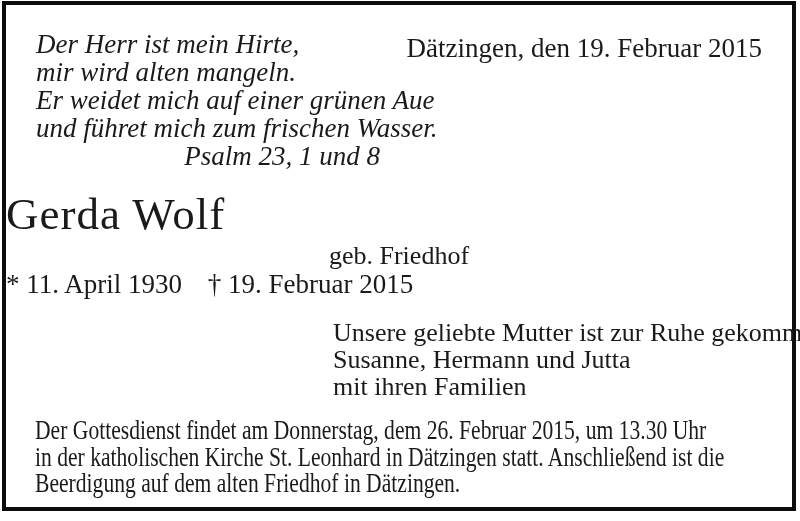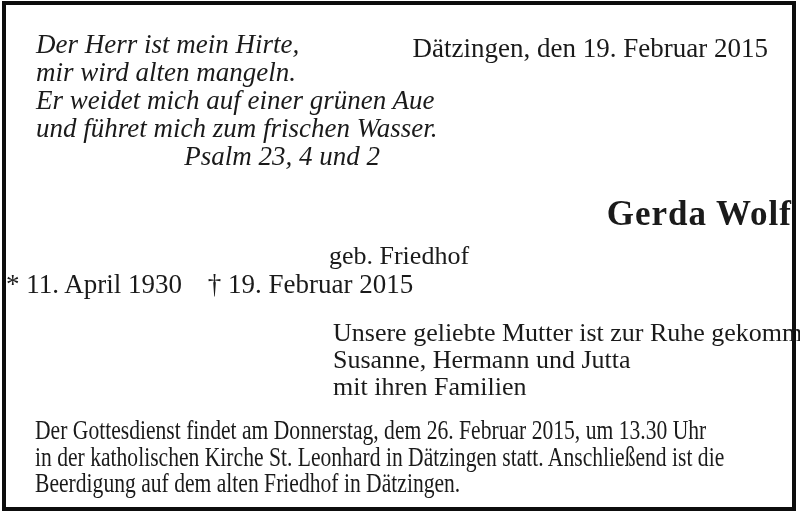--- a/index.html
+++ b/index.html
@@ -35,38 +35,37 @@
     font-size: 27px;
     line-height: 28px;
     white-space: nowrap;
   }
   .psalm-attribution {
     text-align: right;
     white-space: nowrap;
   }
   .dateline {
     position: absolute;
-    right: 24px;
+    right: 30px;
     top: 29px;
     font-size: 27px;
     line-height: 28px;
     white-space: nowrap;
     text-align: right;
   }
   .name {
     position: absolute;
     left: 0;
     right: 0;
     top: 179px;
-    text-align: right;
-    font-size: 35px;
+    text-align: left;
+    font-size: 45px;
     line-height: 60px;
     letter-spacing: 1px;
     white-space: nowrap;
-    font-weight: bold;
   }
   .maiden {
     position: absolute;
     left: 0;
     right: 0;
     top: 237px;
     text-align: center;
     font-size: 26px;
     line-height: 28px;
     white-space: nowrap;
@@ -108,21 +107,21 @@
 <body>
 
 <div class="page">
   <div class="frame">
 
     <div class="psalm">
       <div>Der Herr ist mein Hirte,</div>
       <div>mir wird alten mangeln.</div>
       <div>Er weidet mich auf einer grünen Aue</div>
       <div>und führet mich zum frischen Wasser.</div>
-      <div class="psalm-attribution">Psalm 23, 4 und 2</div>
+      <div class="psalm-attribution">Psalm 23, 1 und 8</div>
     </div>
 
     <div class="dateline">Dätzingen, den 19. Februar 2015</div>
 
     <div class="name">Gerda Wolf</div>
 
     <div class="maiden">geb. Friedhof</div>
 
     <div class="dates">
       <span class="birth">* 11. April 1930</span>

